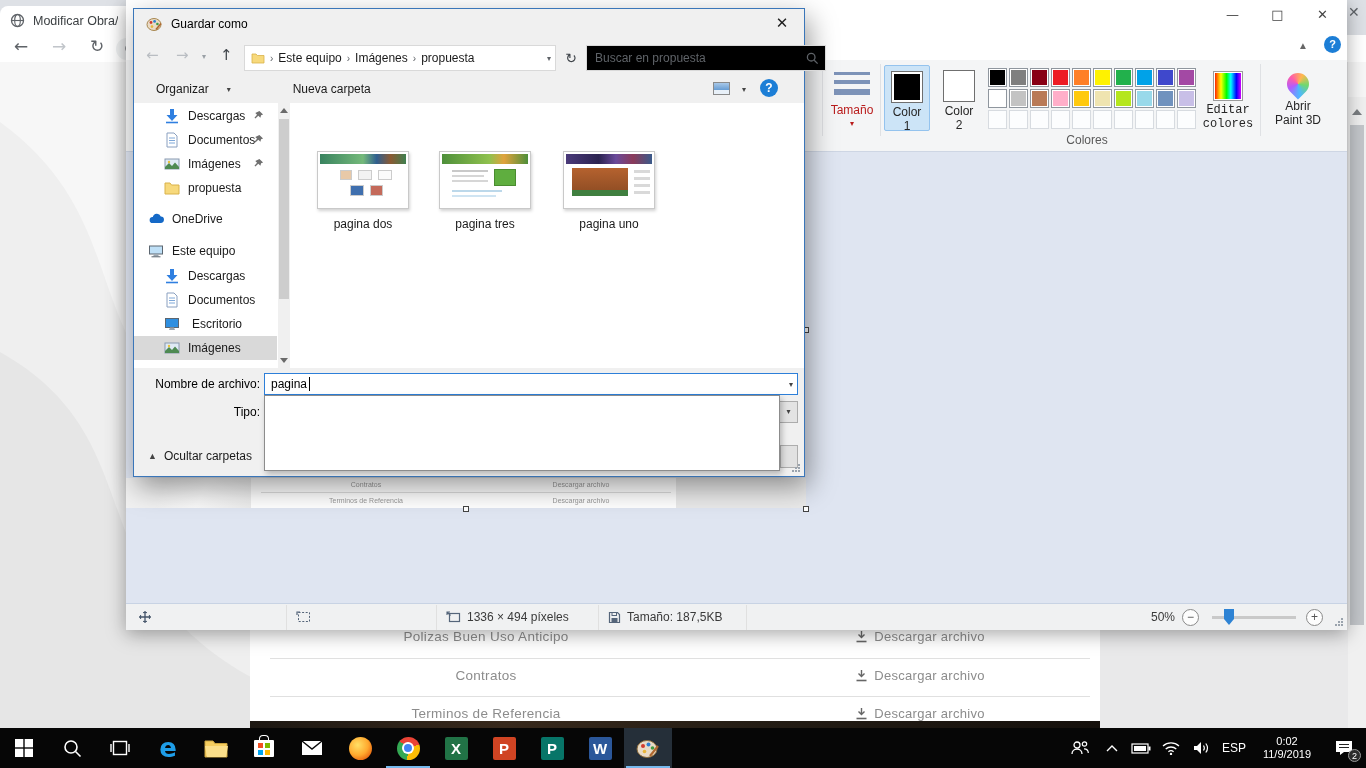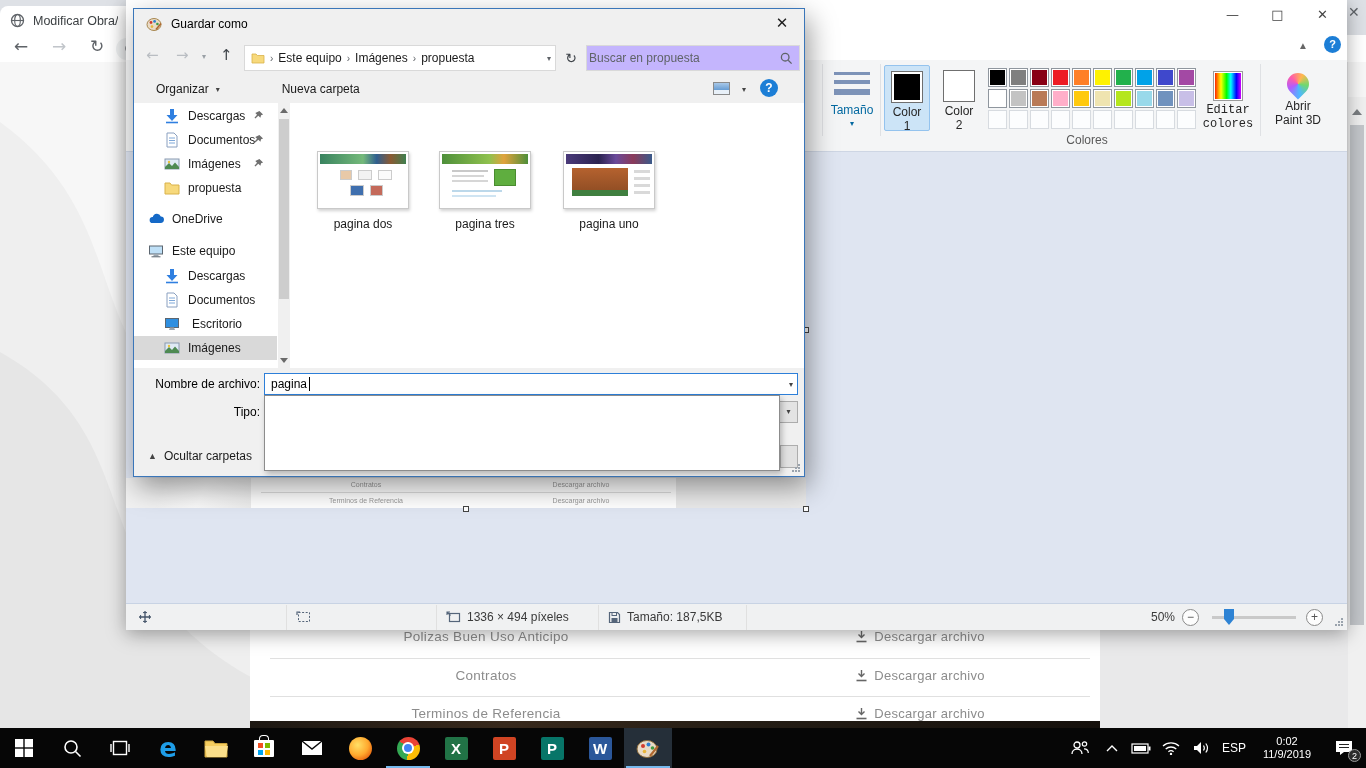--- a/index.html
+++ b/index.html
@@ -44,21 +44,21 @@
   .pw-ctl { width:45px; height:29px; display:flex; align-items:center; justify-content:center;
             color:#444; font-size:13px; font-family:"DejaVu Sans",sans-serif; }
   .pw-ribbon-tabs { position:absolute; left:0; top:30px; width:100%; height:30px; background:#fff; }
   .pw-collapse { position:absolute; left:1172px; top:10px; color:#666; font-size:10px; }
   .pw-help { position:absolute; left:1198px; top:6px; width:17px; height:17px; border-radius:50%;
              background:#1c7ed6; color:#fff; font-size:11px; font-weight:bold; text-align:center; line-height:17px; }
   .pw-ribbon { position:absolute; left:0; top:60px; width:100%; height:92px; background:#f4f5f6;
                border-bottom:1px solid #ced6e4; }
   .rib-div { position:absolute; top:4px; height:72px; width:1px; background:#dfe1e4; }
   .rib-label { font-size:12px; color:#262626; text-align:center; line-height:14px; }
-  .rib-gray { color:#0369a1; }
+  .rib-gray { color:#b91c1c; }
   .size-bars div { background:#7d93b8; margin:0 auto; }
   .tile { position:absolute; top:5px; height:66px; width:46px; border-radius:2px; text-align:center; }
   .tile.sel { background:#cce4f7; border:1px solid #94c3ee; }
   .swatch { width:32px; height:32px; margin:5px auto 2px; background:#fff; border:1px solid #6f6f6f; padding:2px; }
   .swatch > div { width:100%; height:100%; }
   .pal-grid { position:absolute; left:862px; top:8px; display:grid; grid-template-columns:repeat(10,19px);
               grid-auto-rows:19px; gap:2px; }
   .pal-cell { border:1px solid #8f969e; box-shadow:inset 0 0 0 1px #fff; }
   .pal-cell.empty { border:1px solid #d7dbe0; background:#fcfdfe; box-shadow:none; }
   .group-label { position:absolute; left:754px; top:73px; width:414px; text-align:center; font-size:12px; color:#5a5a5a; }
@@ -101,24 +101,24 @@
                padding-left:12px; gap:9px; color:#000; }
   .dlg-close { position:absolute; right:8px; top:5px; width:28px; height:20px; text-align:center;
                font-size:15px; color:#1a1a1a; font-family:"DejaVu Sans",sans-serif; }
   .dlg-addr { position:absolute; left:0; top:34px; width:100%; height:30px; }
   .nav-glyph { position:absolute; top:3px; font-size:15px; font-family:"DejaVu Sans",sans-serif; }
   .breadcrumb { position:absolute; left:110px; top:2px; width:312px; height:26px; background:#fff;
                 border:1px solid #d9d9d9; display:flex; align-items:center; padding:0 4px 0 6px; gap:5px; color:#1a1a1a; }
   .bc-sep { color:#5f6368; font-size:10px; }
   .refresh-btn { position:absolute; left:425px; top:2px; width:24px; height:26px; text-align:center; line-height:26px;
                  font-size:14px; color:#3e4349; font-family:"DejaVu Sans",sans-serif; }
-  .searchbox { position:absolute; left:452px; top:2px; width:214px; height:26px; background:#c4b5fd; border:1px solid #d9d9d9;
-               display:flex; align-items:center; padding:0 6px 0 2px; color:#5f6368; }
+  .searchbox { position:absolute; left:452px; top:2px; width:240px; height:26px; background:#000000; border:1px solid #d9d9d9;
+               display:flex; align-items:center; padding:0 6px 0 8px; color:#5f6368; }
   .dlg-cmdbar { position:absolute; left:0; top:66px; width:100%; height:28px; display:flex; align-items:center; color:#1a1a1a; }
-  .cmd-item { display:flex; align-items:center; gap:7px; }
+  .cmd-item { display:flex; align-items:center; gap:18px; }
   .view-btn { position:absolute; right:74px; top:7px; width:17px; height:13px; border:1px solid #8a8a8a;
               background:linear-gradient(#a8c8e8,#6b9fd4 60%,#e8f0f8 60%); }
   .view-caret { position:absolute; right:58px; top:10px; font-size:8px; color:#444; }
   .help-circle { position:absolute; right:26px; top:4px; width:18px; height:18px; border-radius:50%; background:#1c7ed6;
                  color:#fff; font-weight:bold; font-size:12px; text-align:center; line-height:18px; }
   .dlg-body { position:absolute; left:0; top:94px; width:670px; height:265px; background:#fff; overflow:hidden; }
   .nav-item { position:absolute; left:0; width:143px; height:24px; display:flex; align-items:center; color:#1a1a1a; }
   .nav-item.selected { background:#d9d9d9; }
   .nav-icon { position:absolute; width:16px; height:16px; }
   .nav-label { position:absolute; white-space:nowrap; }

